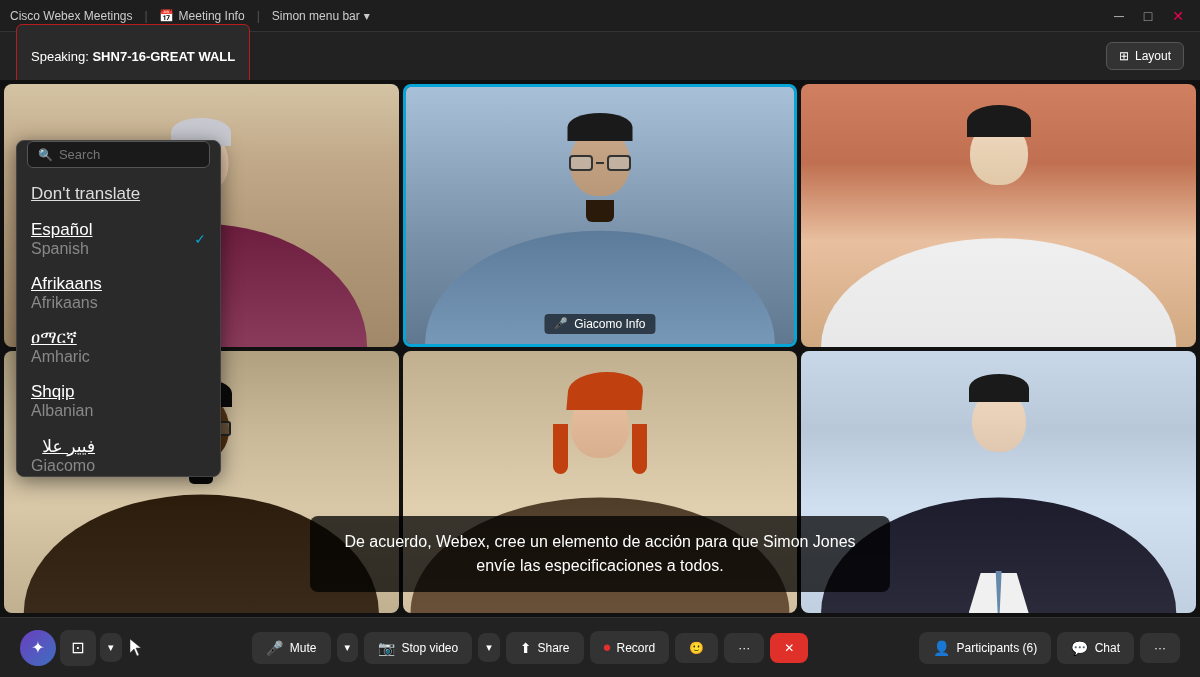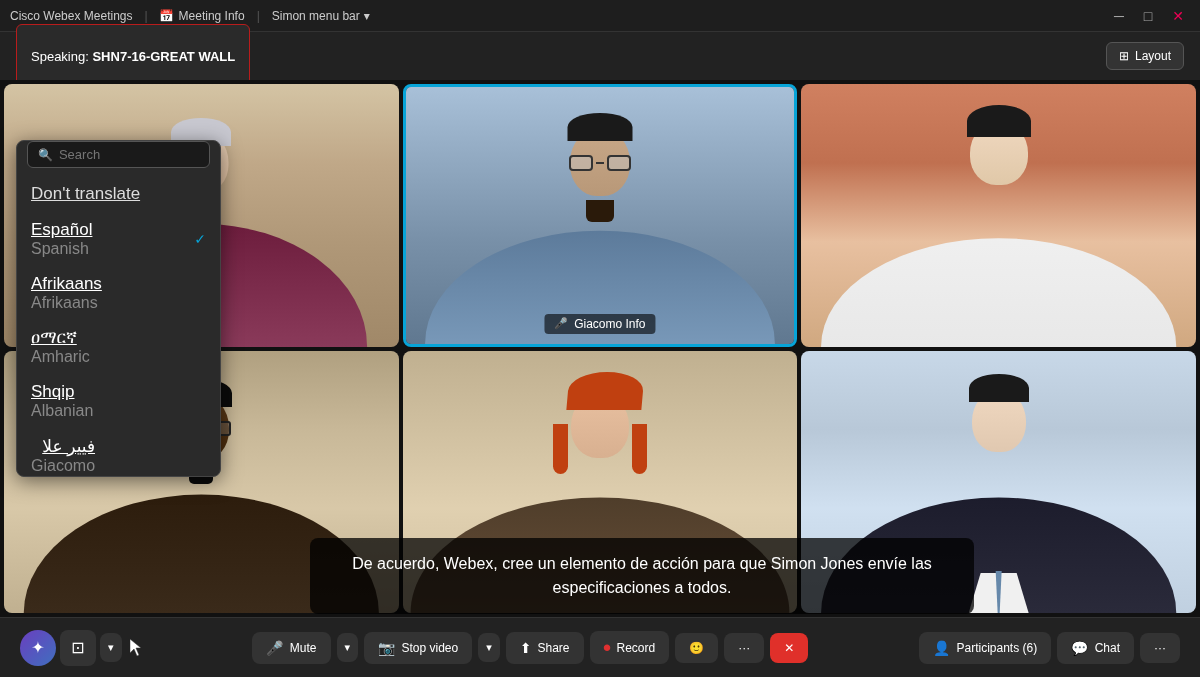--- a/index.html
+++ b/index.html
@@ -423,21 +423,21 @@
       <div style="position:absolute;bottom:0;left:50%;transform:translateX(-50%);width:100%;height:80%;background:linear-gradient(180deg,transparent 0%,#1a1a2a 35%,#2a2a3a 100%);clip-path:ellipse(45% 55% at 50% 100%);"></div>
 
       <div style="position:absolute;bottom:0%;left:50%;transform:translateX(-50%);width:60px;height:40px;background:#f0f0f0;clip-path:polygon(20% 0%,80% 0%,100% 100%,0% 100%);"></div>
 
       <div style="position:absolute;bottom:0%;left:50%;transform:translateX(-50%);width:10px;height:42px;background:#6688aa;clip-path:polygon(20% 0%,80% 0%,60% 100%,40% 100%);"></div>
       <div style="position:absolute;top:15%;left:50%;transform:translateX(-50%);width:54px;height:62px;background:linear-gradient(180deg,#f0d8c0 0%,#e0c8b0 100%);border-radius:50% 50% 45% 45%;"></div>
       <div style="position:absolute;top:9%;left:50%;transform:translateX(-50%);width:60px;height:28px;background:#1a1a1a;border-radius:50% 50% 0 0;"></div>
     </div>
   </div>
 
-  <div class="subtitle-overlay" style="bottom:3px;left:310px;transform:none;width:664px;">
+  <div class="subtitle-overlay" style="bottom:25px;left:310px;transform:none;width:580px;">
     <span>De acuerdo, Webex, cree un elemento de acción para que Simon Jones envíe las especificaciones a todos.</span>
   </div>
 
   <div class="language-dropdown">
     <div class="search-box">
       <span class="search-icon">🔍</span>
       <input type="text" placeholder="Search" style="">
     </div>
     <div class="lang-list">
       <div class="lang-item dont-translate">

